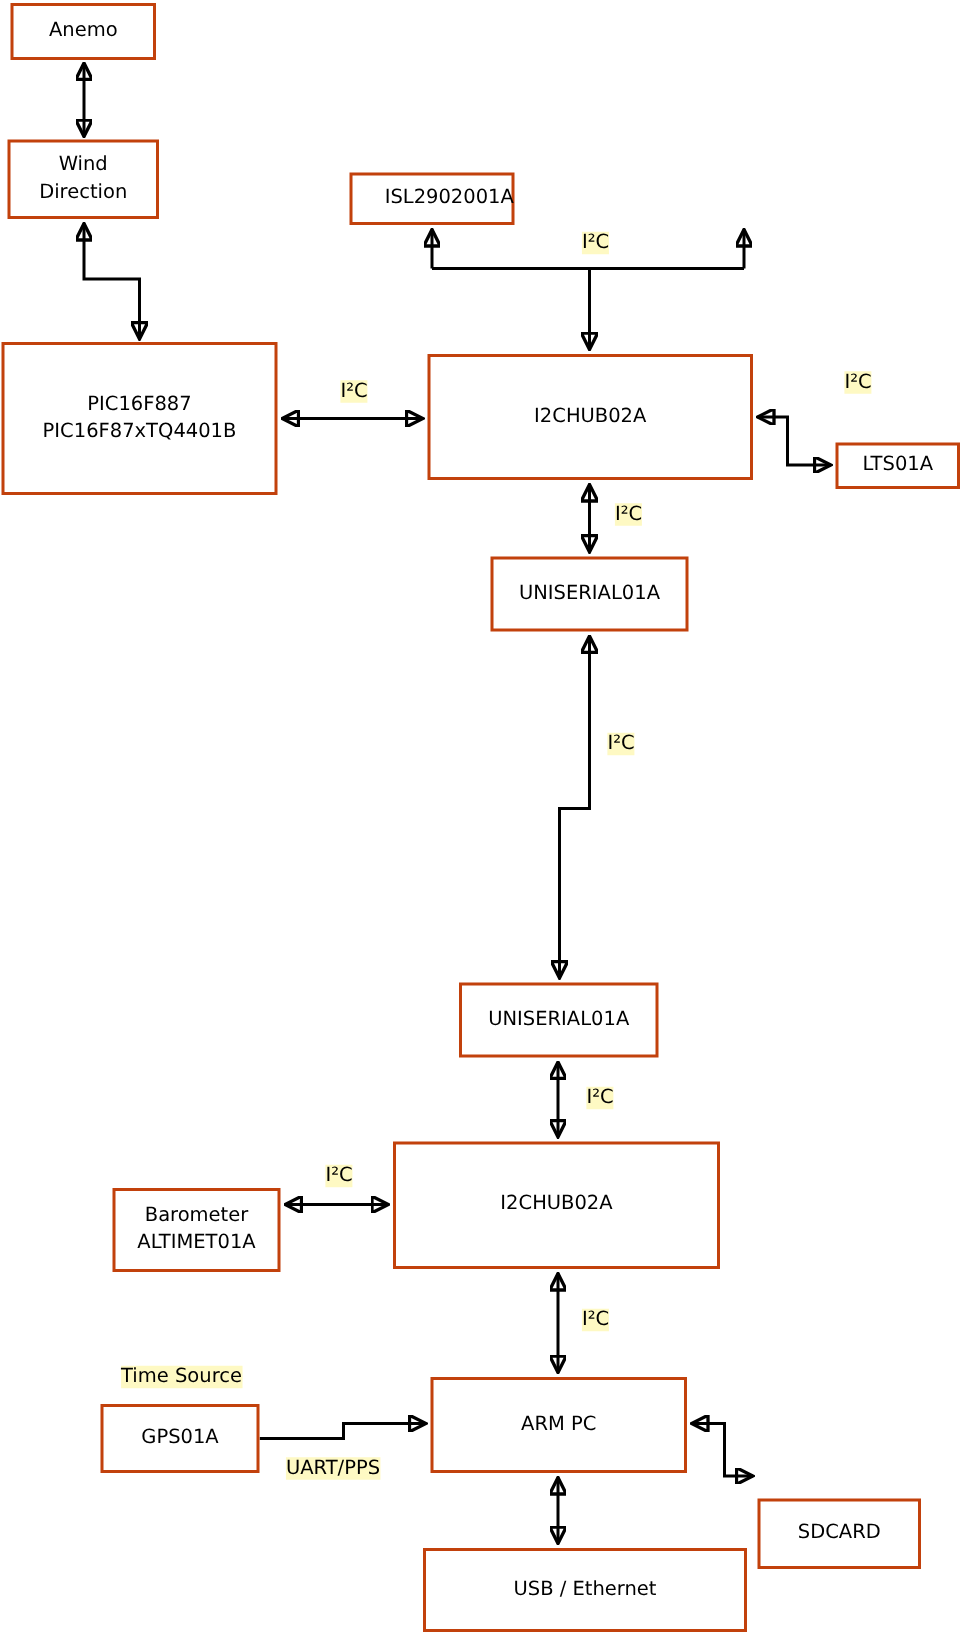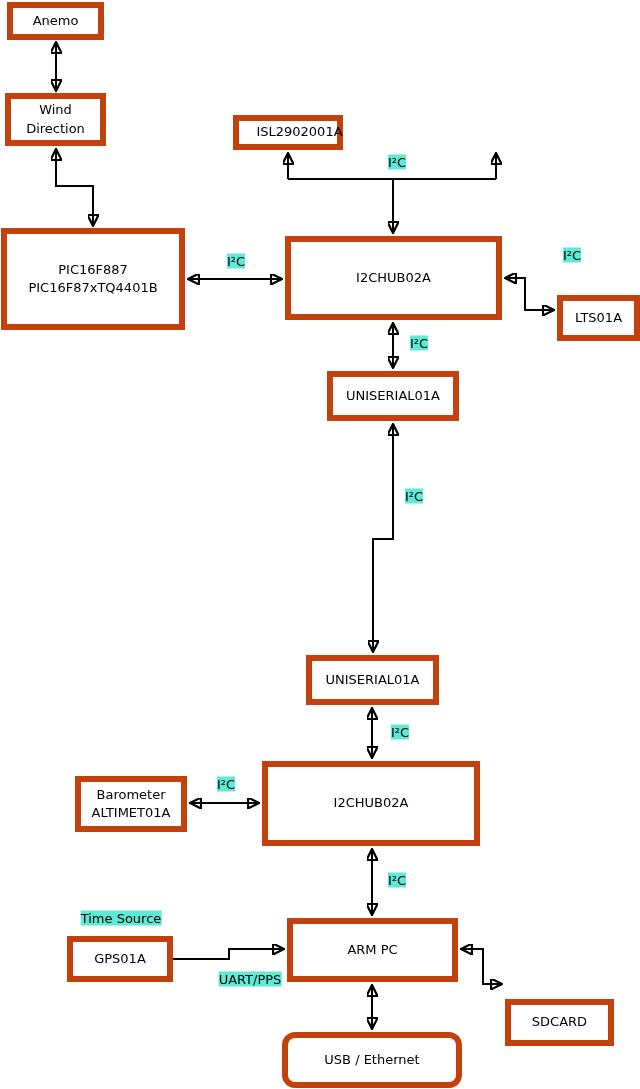--- a/index.html
+++ b/index.html
@@ -10,34 +10,34 @@
     font-family:"DejaVu Sans","Liberation Sans",sans-serif;
     font-size:13px;
     color:#000;
     overflow:hidden;
   }
   .wires{position:absolute;left:0;top:0;width:640px;height:1089px;}
   .wires path{fill:none;stroke:#000;stroke-width:2;}
   .node{
     position:absolute;
     box-sizing:border-box;
-    border:6px solid #c2410c;
+    border:2px solid #c2410c;
     background:#fff;
     display:flex;
     flex-direction:column;
     align-items:center;
     justify-content:center;
     text-align:center;
     line-height:1.4;
   }
   .lbl{
     position:absolute;
     transform:translate(-50%,-50%);
     white-space:nowrap;
-    background:#5eead4;
+    background:#fef9c3;
   }
 </style>
 </head>
 <body>
 
 <div class="canvas">
 
   <svg class="wires" viewBox="0 0 640 1089" xmlns="http://www.w3.org/2000/svg">
     <defs>
       <marker id="ah" viewBox="0 0 10 10" refX="10" refY="5" markerWidth="6.5" markerHeight="5.5" orient="auto-start-reverse">
@@ -91,61 +91,61 @@
 
   <div class="node" style="left:233px;top:115px;width:110px;height:35px;padding-left:23px;">
     <span>ISL2902001A</span>
   </div>
 
 
   <div class="node" style="left:285px;top:236px;width:217px;height:84px;">
     <span>I2CHUB02A</span>
   </div>
 
-  <div class="node" style="left:557px;top:295px;width:83px;height:46px;">
+  <div class="node" style="left:557px;top:295px;width:83px;height:31px;">
     <span>LTS01A</span>
   </div>
 
   <div class="node" style="left:327px;top:371px;width:132px;height:50px;">
     <span>UNISERIAL01A</span>
   </div>
 
   <div class="node" style="left:306px;top:655px;width:133px;height:50px;">
     <span>UNISERIAL01A</span>
   </div>
 
   <div class="node" style="left:262px;top:761px;width:218px;height:85px;">
     <span>I2CHUB02A</span>
   </div>
 
-  <div class="node" style="left:75px;top:776px;width:112px;height:56px;">
+  <div class="node" style="left:75px;top:792px;width:112px;height:56px;">
     <span>Barometer</span>
     <span>ALTIMET01A</span>
   </div>
 
   <div class="node" style="left:67px;top:936px;width:106px;height:46px;">
     <span>GPS01A</span>
   </div>
 
   <div class="node" style="left:287px;top:918px;width:171px;height:64px;">
     <span>ARM PC</span>
   </div>
 
   <div class="node" style="left:505px;top:960px;width:109px;height:47px;margin-top:39px;">
     <span>SDCARD</span>
   </div>
 
-  <div class="node" style="left:282px;top:1032px;width:180px;height:56px;border-radius:13px;">
+  <div class="node" style="left:282px;top:1032px;width:216px;height:56px;">
     <span>USB / Ethernet</span>
   </div>
 
   <div class="lbl" style="left:397px;top:162px;">I²C</div>
   <div class="lbl" style="left:236px;top:261px;">I²C</div>
   <div class="lbl" style="left:572px;top:255px;">I²C</div>
   <div class="lbl" style="left:419px;top:343px;">I²C</div>
   <div class="lbl" style="left:414px;top:496px;">I²C</div>
   <div class="lbl" style="left:400px;top:732px;">I²C</div>
   <div class="lbl" style="left:226px;top:784px;">I²C</div>
   <div class="lbl" style="left:397px;top:880px;">I²C</div>
   <div class="lbl" style="left:121px;top:918px;">Time Source</div>
-  <div class="lbl" style="left:222px;top:979px;margin-left:28px;">UART/PPS</div>
+  <div class="lbl" style="left:222px;top:979px;">UART/PPS</div>
 
 </div>
 
 </body></html>

